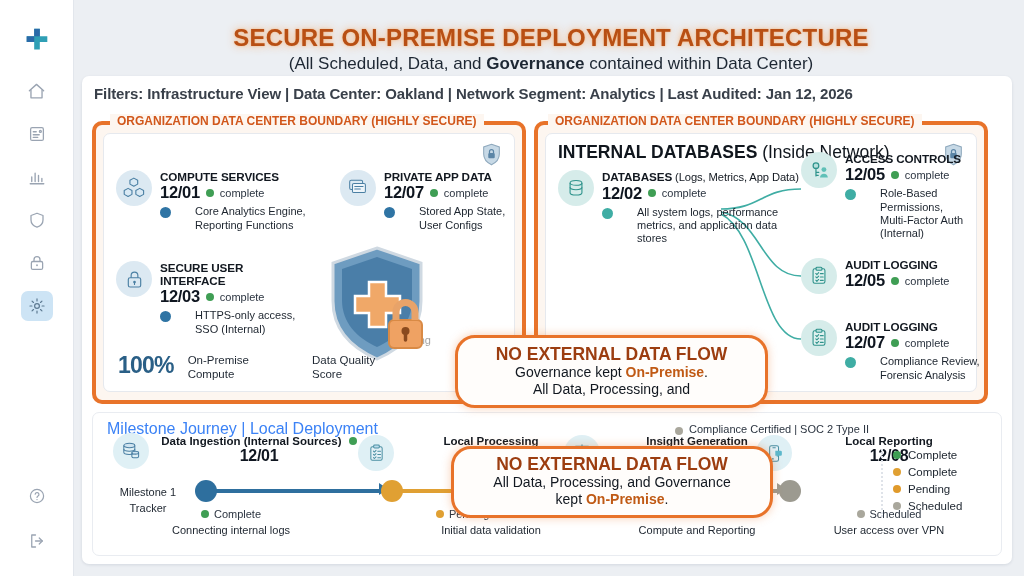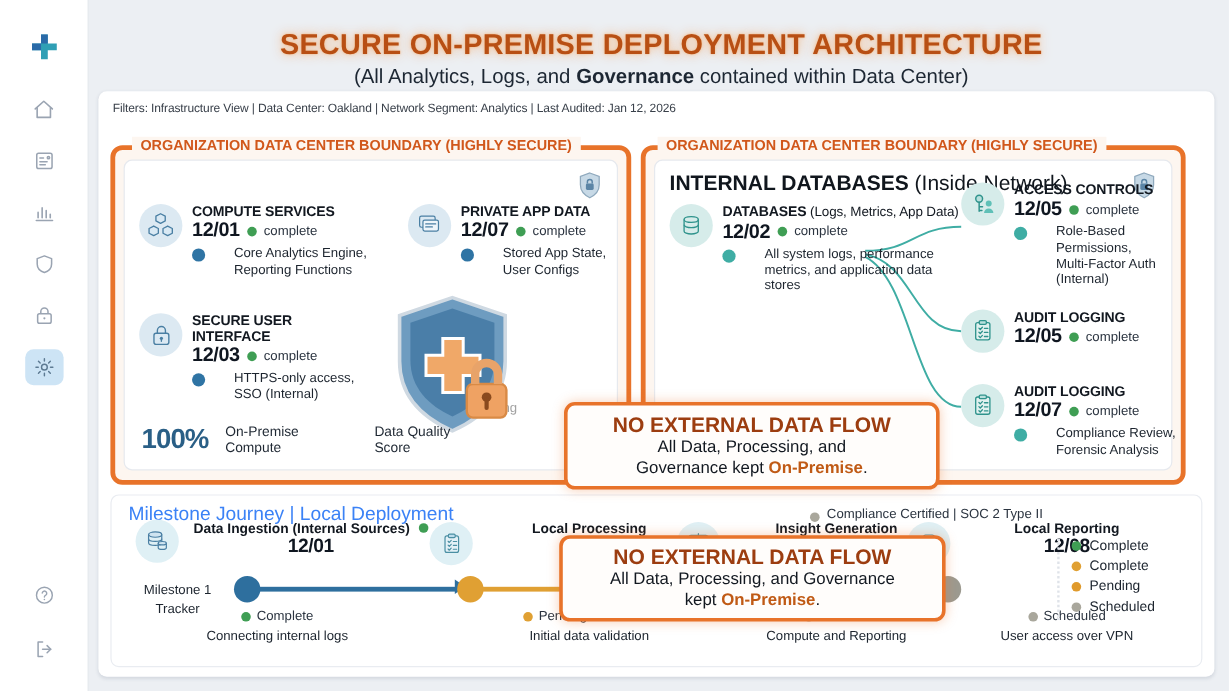--- a/index.html
+++ b/index.html
@@ -39,22 +39,22 @@
     color:#b84f14; text-shadow:0 0 9px rgba(245,170,110,.85), 0 0 2px rgba(245,180,120,.9);
   }
   .subtitle { font-size:17px; color:#1d2733; margin-top:2px; }
   .subtitle b { font-weight:bold; }
 
   .card {
     position:absolute; left:8px; right:12px; top:76px; bottom:12px;
     background:#ffffff; border-radius:7px; box-shadow:0 1px 3px rgba(40,60,90,.12);
   }
   .filters {
-    font-size:10px; color:#39404a; padding:9px 0 0 12px; letter-spacing:-.1px;
-    font-weight:400;
+    font-size:15px; color:#39404a; padding:9px 0 0 12px; letter-spacing:-.1px;
+    font-weight:700;
   }
 
   
   .boundary {
     position:absolute; top:45px; height:283px;
     border:4px solid #e8732a; border-radius:10px;
     background:#fdf6f0;
   }
   .boundary.left  { left:10px;  width:434px; }
   .boundary.right { left:452px; width:454px; }
@@ -103,22 +103,22 @@
   .shield-art { position:absolute; left:215px; top:108px; width:120px; height:125px; }
 
   
   .stat-row { position:absolute; left:14px; bottom:9px; display:flex; align-items:flex-start; gap:14px;}
   .pct { font-size:23px; font-weight:bold; color:#2a5f86; letter-spacing:-.8px; line-height:1;}
   .stat-lbl { font-size:11.5px; color:#1f2833; line-height:1.2; }
   .stat2 { position:absolute; left:208px; bottom:9px; font-size:11.5px; color:#1f2833; line-height:1.2;}
 
   
   .callout {
-    position:absolute; background:#fffdfb; border:3px solid #e8732a; border-radius:9px;
-    box-shadow:0 0 10px rgba(232,115,42,.35); text-align:center; z-index:30;margin-left:15px;
+    position:absolute; background:#fffdfb; border:3px solid #e8732a; border-radius:20px;
+    box-shadow:0 0 10px rgba(232,115,42,.35); text-align:center; z-index:30;
   }
   .co-title { font-size:17.5px; font-weight:bold; color:#9c3d10; line-height:1.1; }
   .co-sub { font-size:14px; color:#121820; line-height:1.18; }
   .co-sub b { color:#c05a15; font-weight:bold; }
   #callout-1 { left:373px; top:259px; width:313px; padding:7px 6px 8px; }
   #callout-2 { left:369px; top:370px; width:322px; padding:6px 6px 8px; }
 
   
   .milestone { position:absolute; left:10px; right:10px; top:336px; bottom:8px;
                background:#fff; border:1px solid #e9ecf1; border-radius:7px; }
@@ -211,21 +211,21 @@
             <path d="M19 12h-9"></path>
           </svg>
       </div>
     </div>
   </div>
 
   <div class="main">
 
     <div class="title-wrap">
       <div class="title">SECURE ON-PREMISE DEPLOYMENT ARCHITECTURE</div>
-      <div class="subtitle"><span>(All Analytics, Logs, and </span><b>Governance</b><span> contained within Data Center)</span></div>
+      <div class="subtitle"><span>(All Scheduled, Data, and </span><b>Governance</b><span> contained within Data Center)</span></div>
     </div>
 
     <div class="card">
 
       <div class="filters">Filters: Infrastructure View | Data Center: Oakland | Network Segment: Analytics | Last Audited: Jan 12, 2026</div>
 
       <div class="boundary left">
         <div class="boundary-label">ORGANIZATION DATA CENTER BOUNDARY (HIGHLY SECURE)</div>
         <div class="inner">
           <div class="shield-badge">
@@ -438,22 +438,22 @@
 Forensic Analysis</span>
               </div>
             </div>
           </div>
 
         </div>
       </div>
 
       <div class="callout" id="callout-1">
         <div class="co-title">NO EXTERNAL DATA FLOW</div>
+        <div class="co-sub"><span>Governance kept </span><b>On-Premise</b><span>.</span></div>
         <div class="co-sub">All Data, Processing, and</div>
-        <div class="co-sub"><span>Governance kept </span><b>On-Premise</b><span>.</span></div>
       </div>
 
       <div class="callout" id="callout-2">
         <div class="co-title">NO EXTERNAL DATA FLOW</div>
         <div class="co-sub">All Data, Processing, and Governance</div>
         <div class="co-sub"><span>kept </span><b>On-Premise</b><span>.</span></div>
       </div>
 
       <div class="milestone">
         <div class="ms-head">Milestone Journey | Local Deployment</div>

